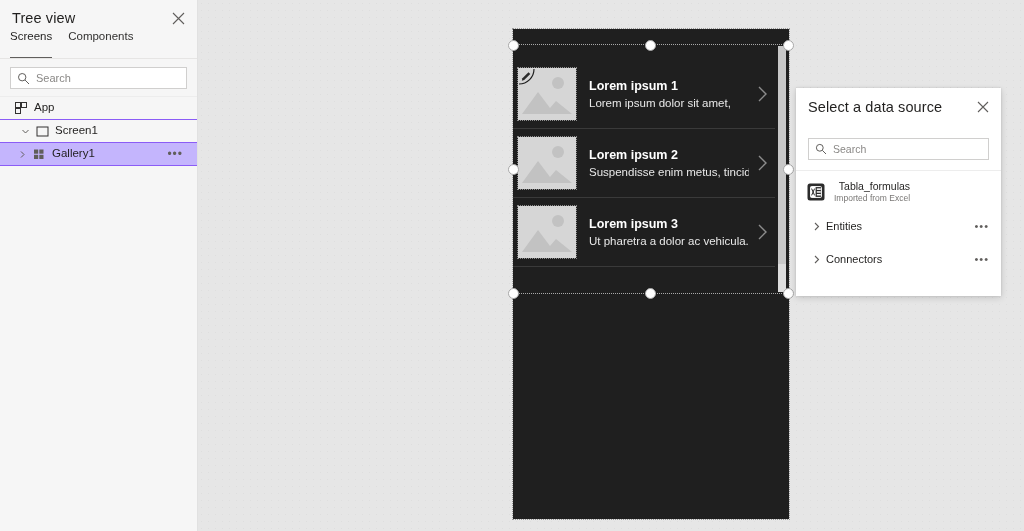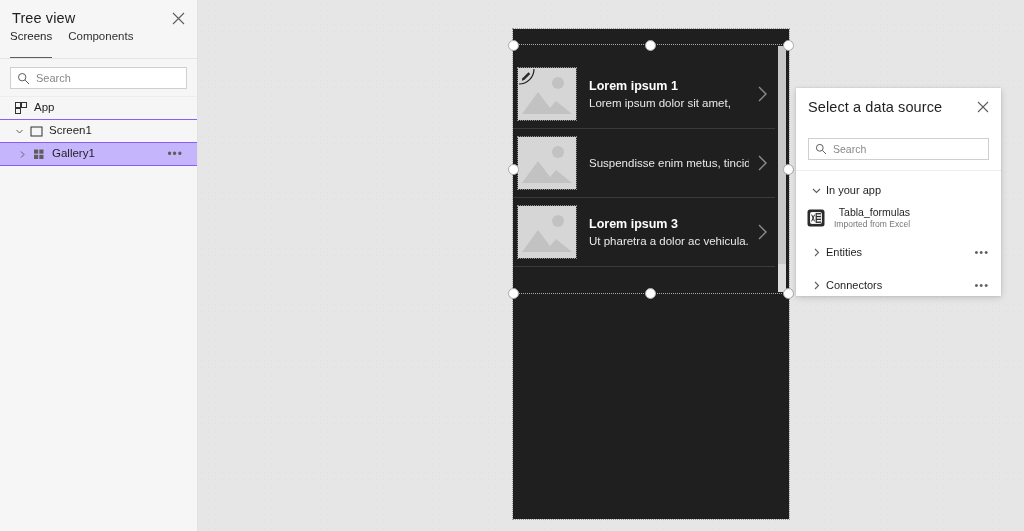--- a/index.html
+++ b/index.html
@@ -142,21 +142,21 @@
   .tv-row .rlabel { flex: 1 1 auto; line-height: 1; }
   .tv-row .rdots {
     flex: 0 0 auto;
     padding-right: 14px;
     color: #605e5c;
     font-size: 12px;
     letter-spacing: 1px;
     line-height: 1;
   }
   .indent-0 { padding-left: 12px; }
-  .indent-1 { padding-left: 11px; }
+  .indent-1 { padding-left: 17px; }
   .indent-2 { padding-left: 14px; }
 
   
   .appcanvas {
     position: absolute;
     left: 513px;
     top: 29px;
     width: 276px;
     height: 490px;
     background: #1f1f1f;
@@ -418,20 +418,21 @@
 
       <div class="g-item">
         <div class="g-thumb">
           <svg width="58" height="52" viewBox="0 0 58 52">
             <rect width="58" height="52" fill="#d6d6d6"></rect>
             <circle cx="40" cy="15" r="6" fill="#c2c2c2"></circle>
             <path d="M4 46 L20 24 L32 40 L38 33 L54 46 Z" fill="#c2c2c2"></path>
           </svg>
         </div>
         <div class="g-text">
+          <div class="g-title">Lorem ipsum 2</div>
           <div class="g-sub">Suspendisse enim metus, tincidunt</div>
         </div>
         <div class="g-arrow">
           <svg width="11" height="18" viewBox="0 0 11 18">
               <path d="M2 2 L9 9 L2 16" fill="none" stroke="#8c8c8c" stroke-width="1.4"></path>
             </svg>
         </div>
       </div>
 
       <div class="g-item">
@@ -564,29 +565,20 @@
               <circle cx="4.8" cy="4.8" r="3.4" fill="none" stroke="#605e5c" stroke-width="1"></circle>
               <path d="M7.4 7.4 L11 11" stroke="#605e5c" stroke-width="1"></path>
             </svg>
         </span>
         <input type="text" placeholder="Search" style="">
       </div>
     </div>
 
     <div class="ds-body">
 
-      <div class="ds-group">
-        <span class="chev">
-          <svg width="11" height="11" viewBox="0 0 11 11">
-              <path d="M2 4 L5.5 7.5 L9 4" fill="none" stroke="#605e5c" stroke-width="1.1"></path>
-            </svg>
-        </span>
-        <span class="glabel">In your app</span>
-        <span class="gdots"></span>
-      </div>
 
       <div class="ds-entry">
         <span class="eicon">
           <svg width="18" height="18" viewBox="0 0 18 18">
             <rect x="0.5" y="0.5" width="17" height="17" rx="2.5" fill="#2b2b2b"></rect>
             <rect x="3.6" y="3.6" width="10.8" height="10.8" rx="0.8" fill="none" stroke="#ffffff" stroke-width="1"></rect>
             <rect x="3.6" y="3.6" width="5" height="10.8" fill="#ffffff"></rect>
             <path d="M4.6 5.6 L7.6 12.4 M7.6 5.6 L4.6 12.4" stroke="#2b2b2b" stroke-width="1"></path>
             <rect x="9.8" y="5.4" width="4" height="1.5" fill="#ffffff"></rect>
             <rect x="9.8" y="8.2" width="4" height="1.5" fill="#ffffff"></rect>

